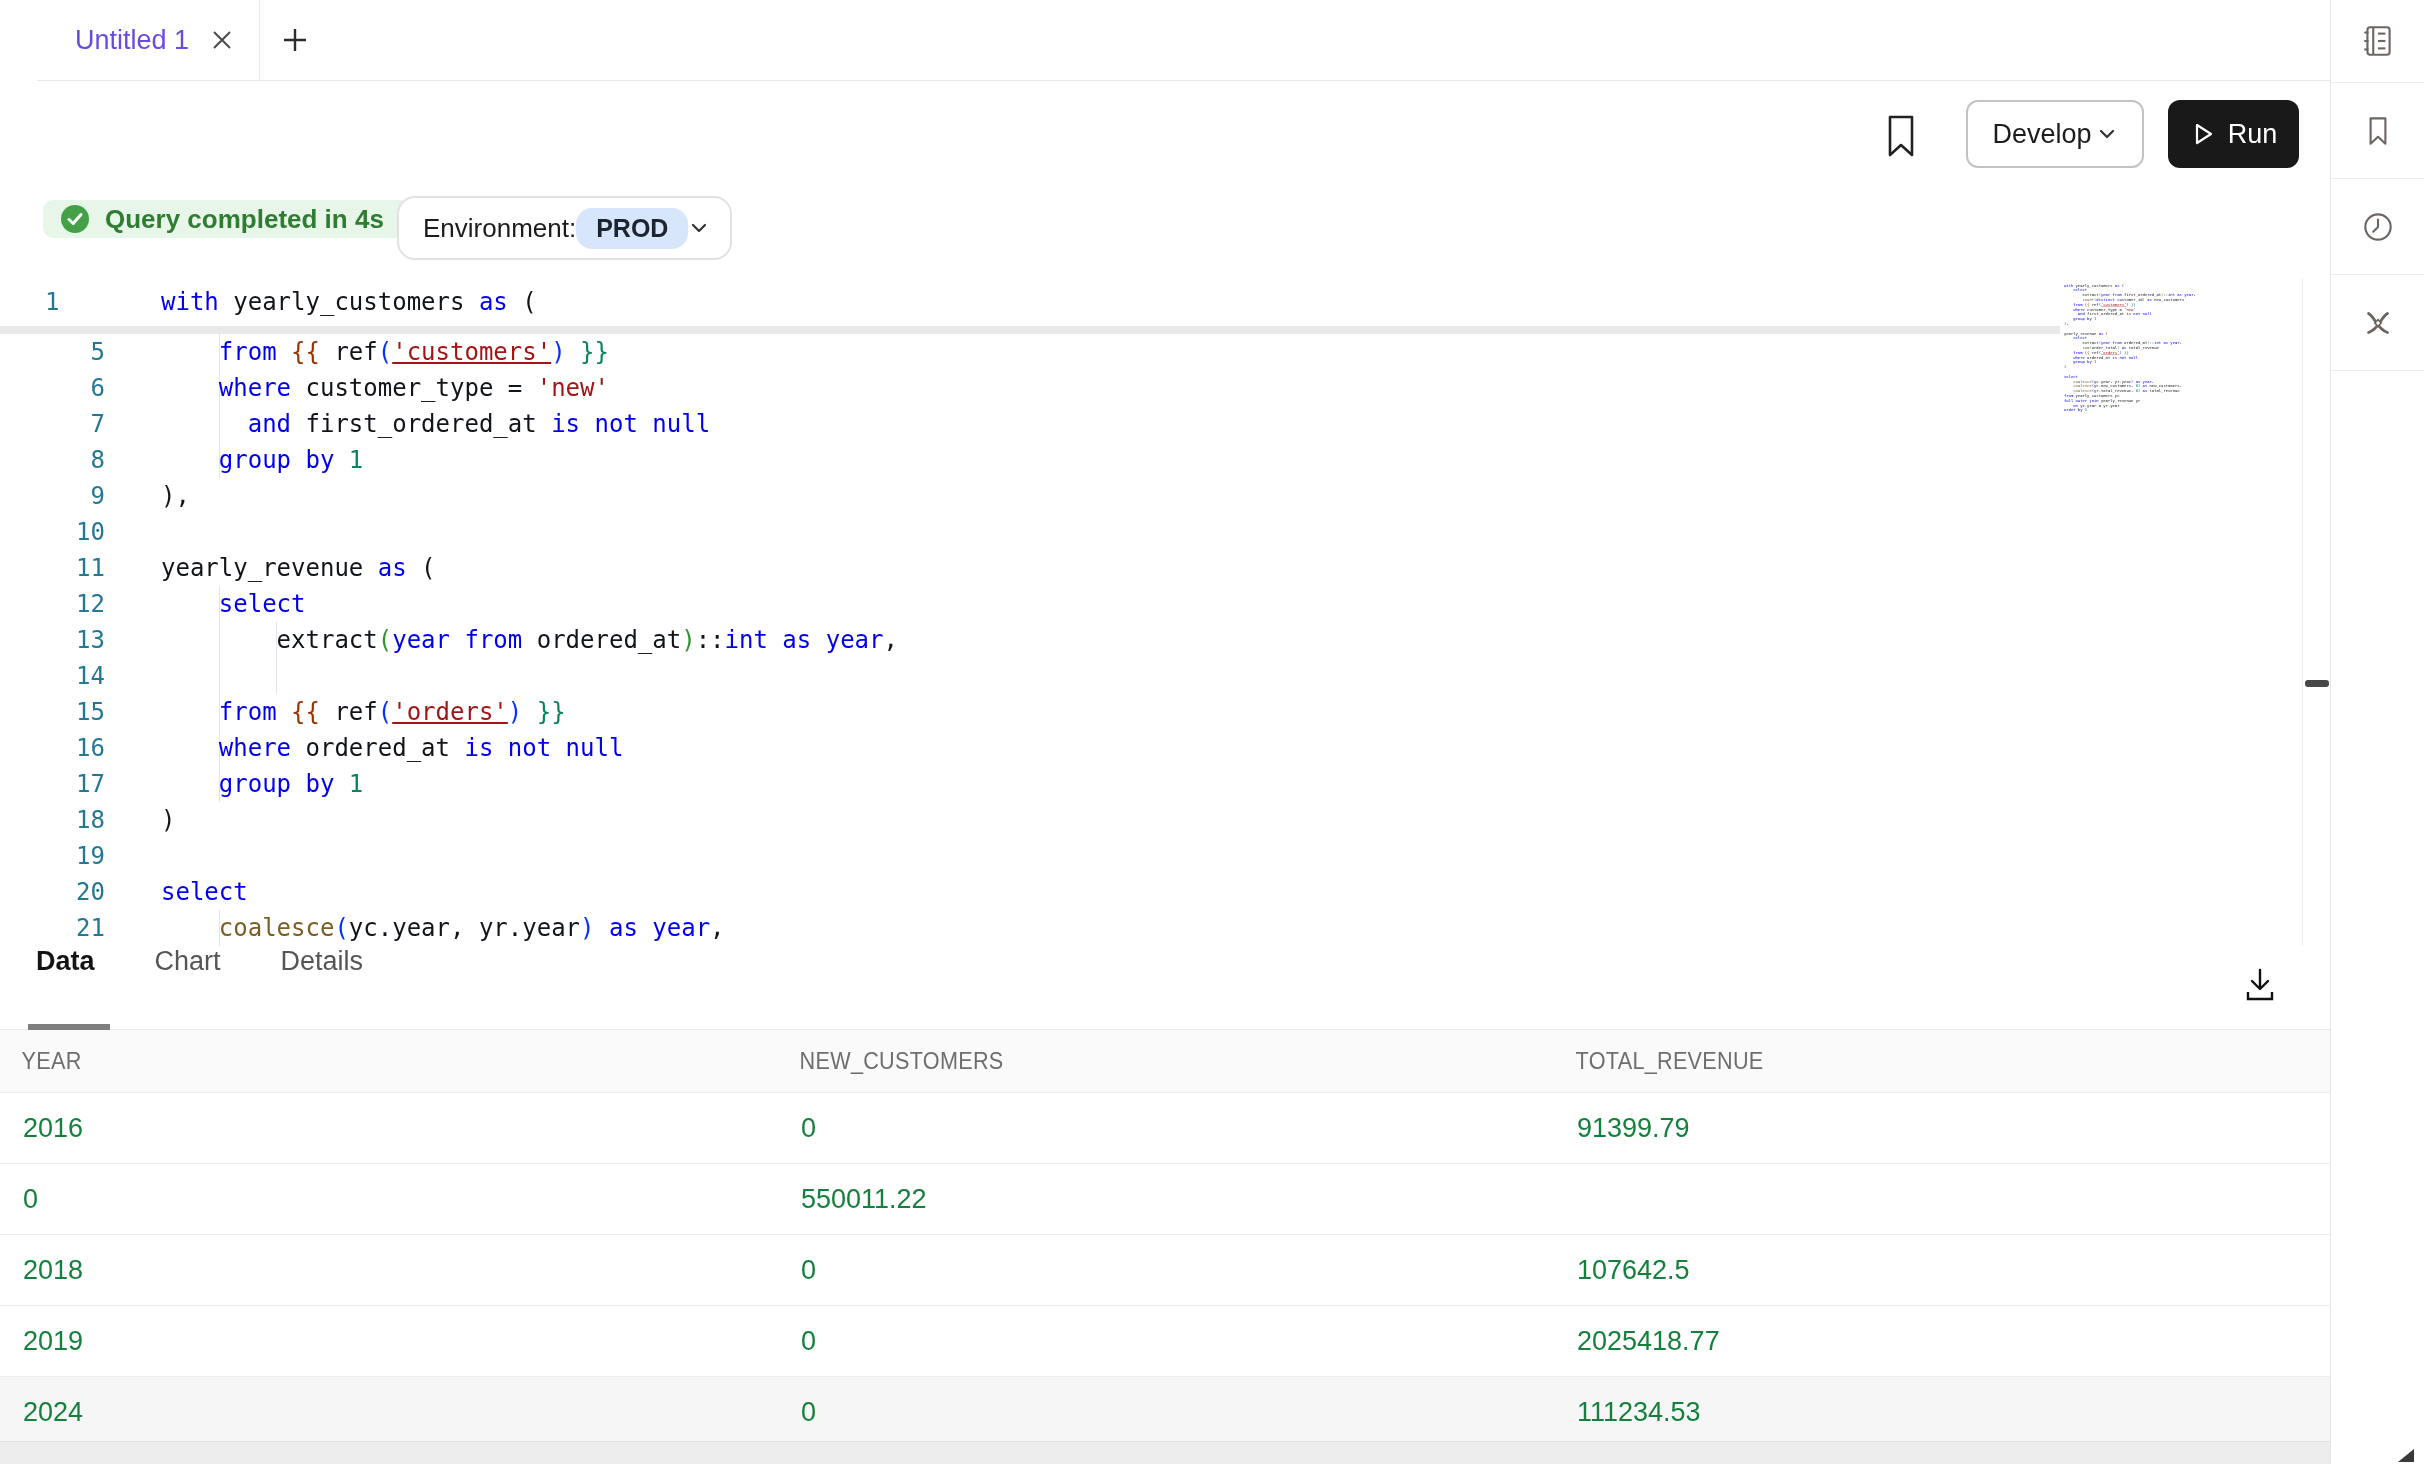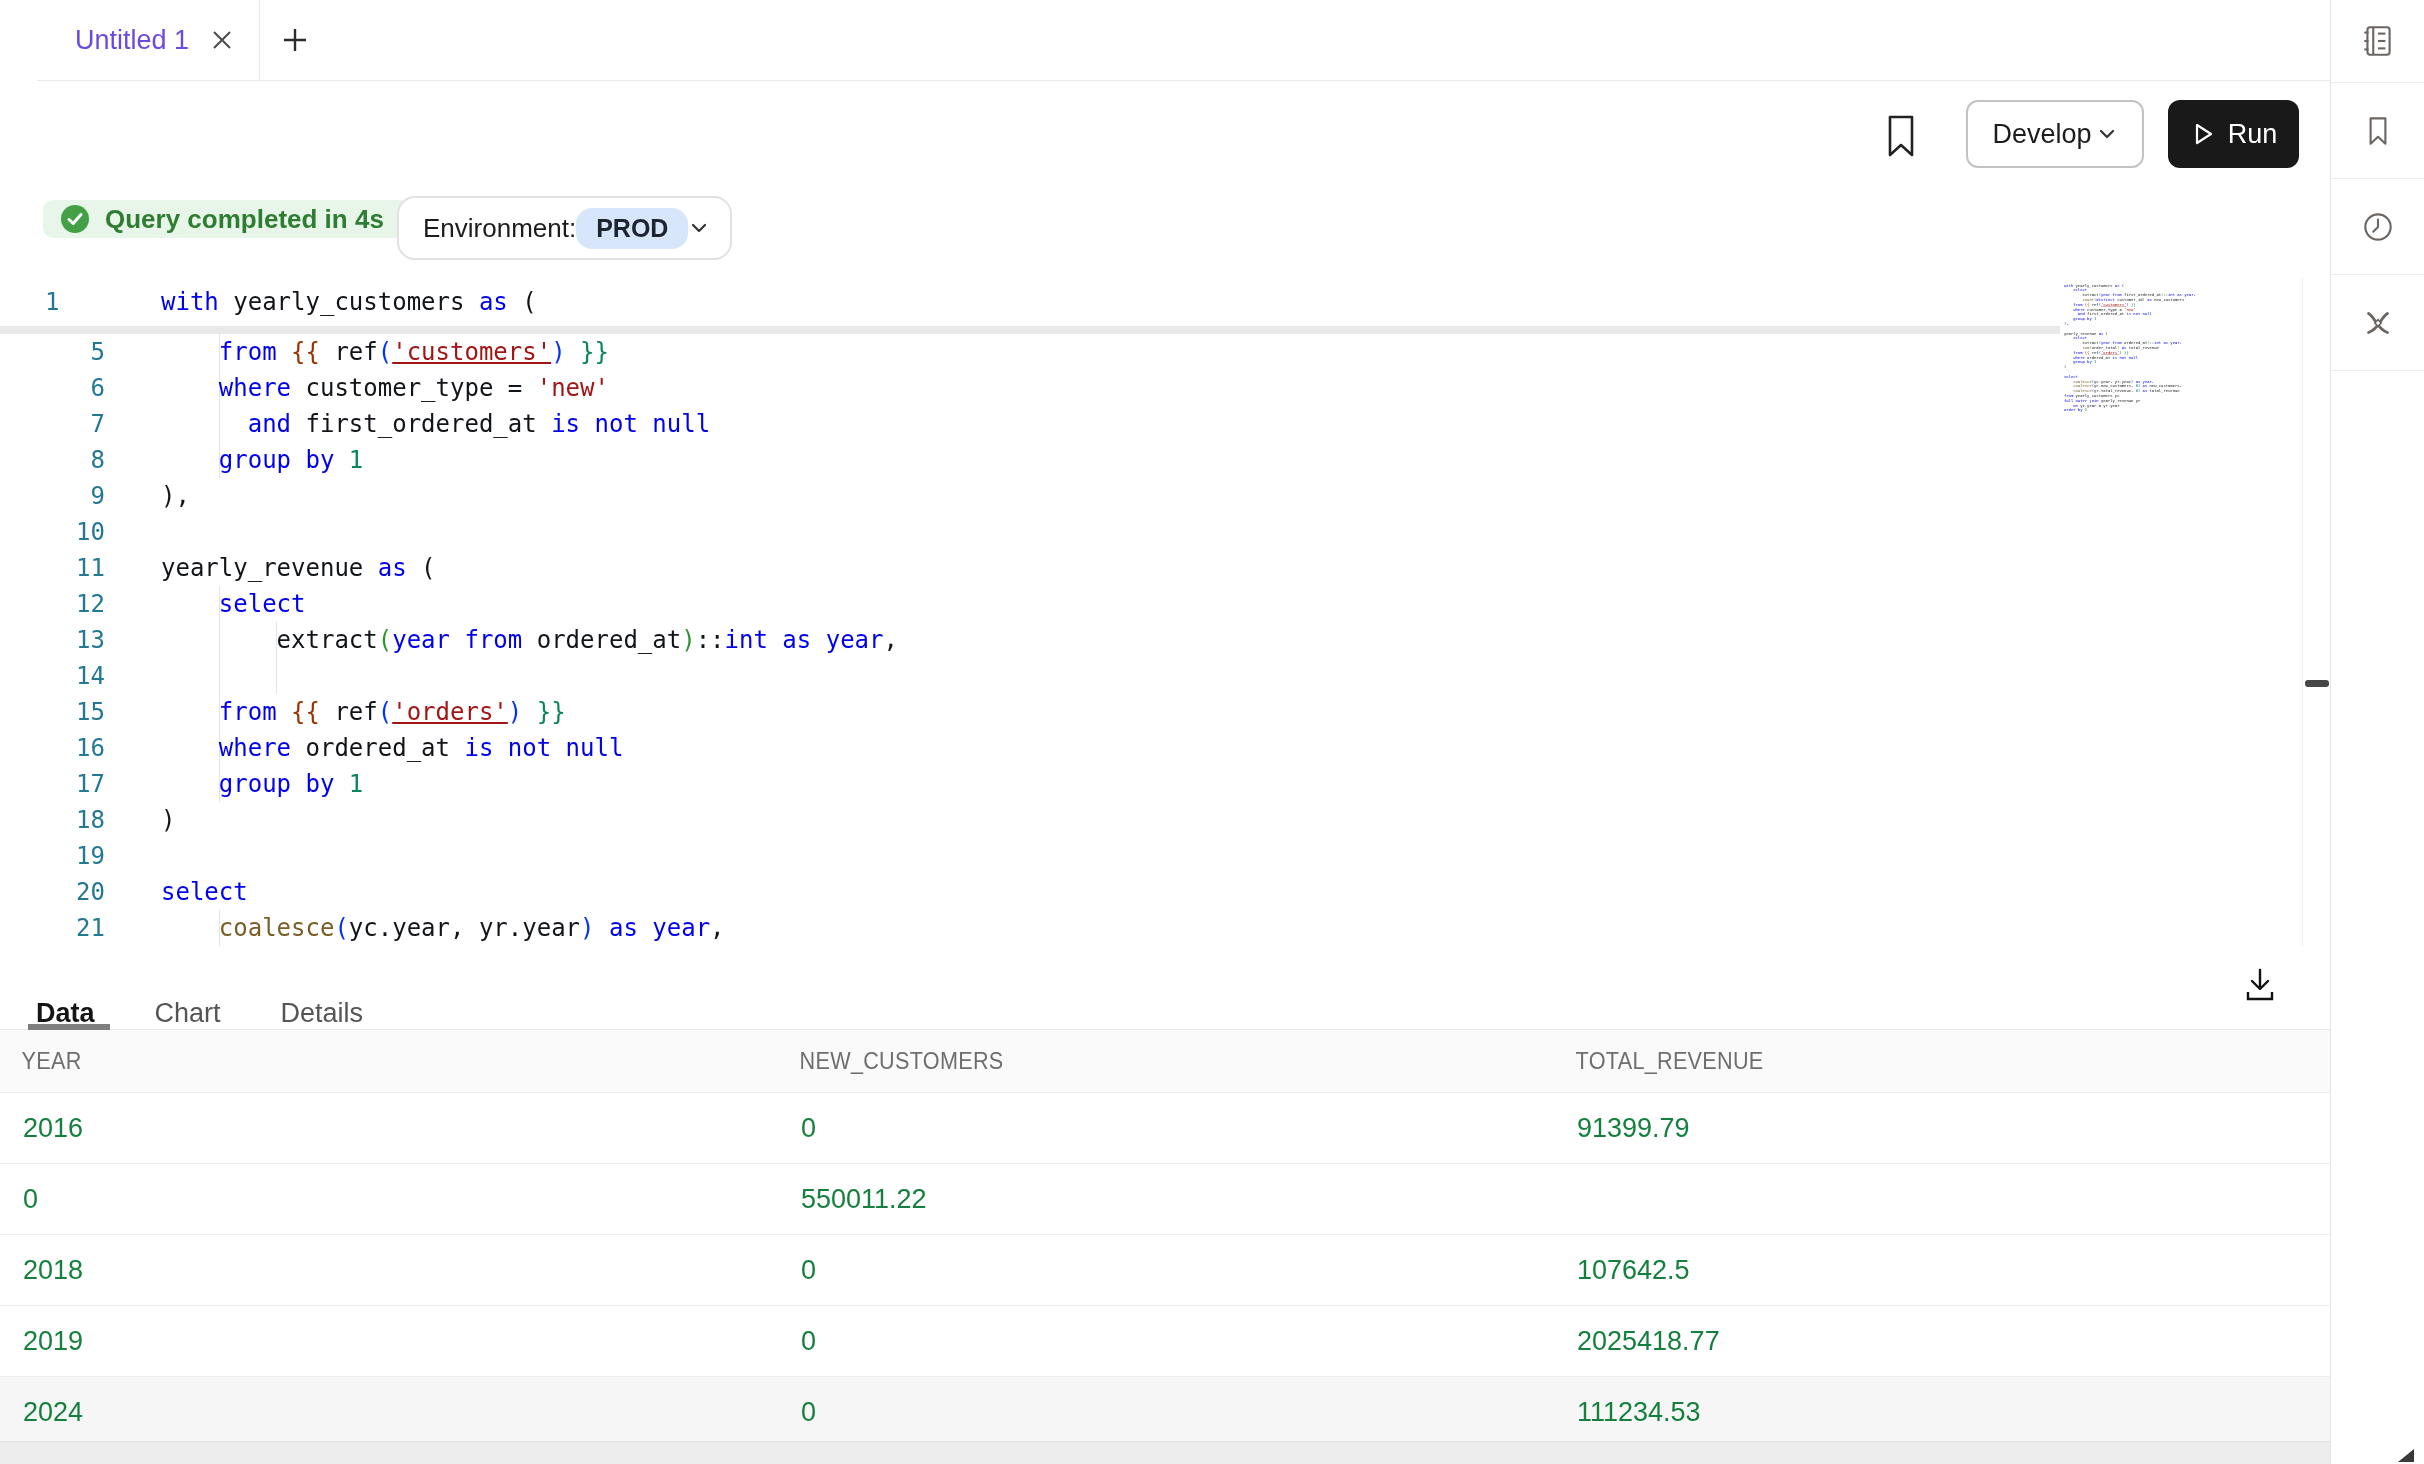--- a/index.html
+++ b/index.html
@@ -55,21 +55,21 @@
   .tk-lnk{color:var(--str);text-decoration:underline;} .tk-num{color:var(--num);}
   .tk-fn{color:var(--fn);} .tk-jo{color:var(--jo);} .tk-jc{color:var(--jc);}
   .tk-bb{color:var(--bb);} .tk-bg{color:var(--bgc);}
   .minimap{position:absolute;left:2064px;top:5px;width:138px;height:136px;overflow:hidden;z-index:4;cursor:pointer;}
   .minimap-inner{transform:scale(0.16);transform-origin:0 0;}
   .mline{height:30px;font:24px/30px "DejaVu Sans Mono",monospace;white-space:pre;}
   .vstrip{position:absolute;left:2302px;top:278px;width:28px;height:668px;border-left:1px solid var(--border-soft);background:#fff;}
   .vthumb{position:absolute;left:2px;top:402px;width:24px;height:7px;background:#474747;border-radius:3px;cursor:pointer;}
   
   .results{position:absolute;left:0;top:946px;width:2330px;height:518px;background:#fff;}
-  .rtabs{position:relative;height:84px;border-bottom:1px solid #ebebeb;display:flex;align-items:flex-end;
+  .rtabs{position:relative;height:84px;border-bottom:1px solid #ebebeb;display:flex;align-items:flex-start;
        padding-left:28px;gap:44px;box-sizing:border-box;}
   .rtab{font-size:27px;color:#555;padding:0 8px;cursor:pointer;background:none;border:none;font-family:inherit;}
   .rtab.active{color:#141414;font-weight:700;}
   .runderline{position:absolute;left:28px;top:78px;width:82px;height:6px;background:#7f7f7f;}
   .download{position:absolute;left:2238px;top:14px;width:44px;height:50px;}
   .thead{display:grid;grid-template-columns:778px 776px 1fr;height:62px;align-items:center;
        background:#fafafa;border-bottom:1px solid var(--border-soft);}
   .thead span{padding-left:23px;font-size:23px;color:#6e6e6e;font-weight:500;letter-spacing:.3px;
        transform:scaleX(.94);transform-origin:left center;}
   .trow{display:grid;grid-template-columns:778px 776px 1fr;height:70px;align-items:center;

